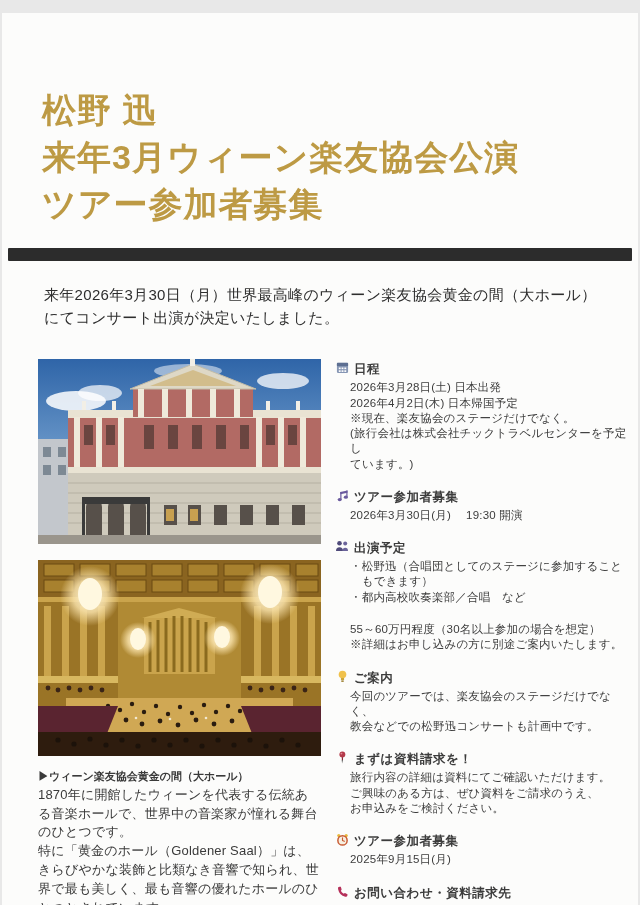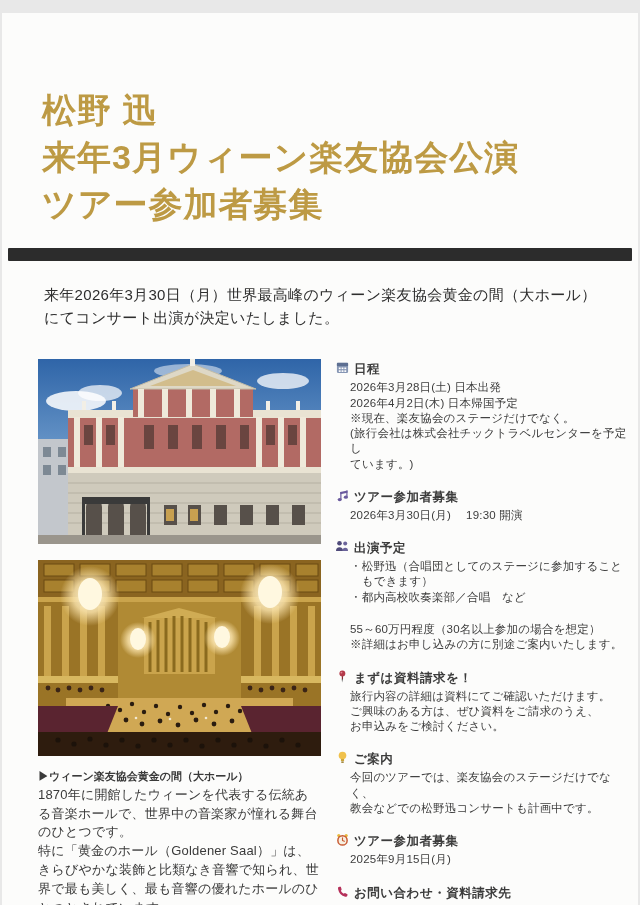--- a/index.html
+++ b/index.html
@@ -370,52 +370,52 @@
       </div>
 
       <div class="section sec-gap-lg">
         <div class="sec-body">55～60万円程度（30名以上参加の場合を想定）
 ※詳細はお申し込みの方に別途ご案内いたします。</div>
       </div>
 
       <div class="section sec-gap-lg">
         <div class="sec-head">
           <span class="icon">
+            <svg width="11" height="13" viewBox="0 0 11 14">
+                <circle cx="5.5" cy="4.8" r="4.1" fill="#f0c14b"></circle>
+                <rect x="3.8" y="8.6" width="3.4" height="2.2" fill="#caa43a"></rect>
+                <rect x="4.2" y="11.2" width="2.6" height="1.6" fill="#9a7d2c"></rect>
+              </svg>
+          </span>
+          <span class="sec-title">ご案内</span>
+        </div>
+        <div class="sec-body">今回のツアーでは、楽友協会のステージだけでなく、
+教会などでの松野迅コンサートも計画中です。</div>
+      </div>
+
+      <div class="section sec-gap-lg">
+        <div class="sec-head">
+          <span class="icon">
             <svg width="12" height="13" viewBox="0 0 12 14">
                 <circle cx="6.4" cy="3.8" r="3.2" fill="#b43a4a"></circle>
                 <circle cx="5.4" cy="2.8" r="1" fill="#e08a96"></circle>
                 <rect x="5.8" y="6.6" width="1.3" height="3.2" fill="#8a2a36"></rect>
                 <polygon points="5.7,9.6 7,9.6 6.1,13.4" fill="#555555"></polygon>
               </svg>
           </span>
           <span class="sec-title">まずは資料請求を！</span>
         </div>
         <div class="sec-body">旅行内容の詳細は資料にてご確認いただけます。
 ご興味のある方は、ぜひ資料をご請求のうえ、
 お申込みをご検討ください。</div>
       </div>
 
       <div class="section sec-gap-lg">
         <div class="sec-head">
           <span class="icon">
-            <svg width="11" height="13" viewBox="0 0 11 14">
-                <circle cx="5.5" cy="4.8" r="4.1" fill="#f0c14b"></circle>
-                <rect x="3.8" y="8.6" width="3.4" height="2.2" fill="#caa43a"></rect>
-                <rect x="4.2" y="11.2" width="2.6" height="1.6" fill="#9a7d2c"></rect>
-              </svg>
-          </span>
-          <span class="sec-title">ご案内</span>
-        </div>
-        <div class="sec-body">今回のツアーでは、楽友協会のステージだけでなく、
-教会などでの松野迅コンサートも計画中です。</div>
-      </div>
-
-      <div class="section sec-gap-lg">
-        <div class="sec-head">
-          <span class="icon">
             <svg width="13" height="13" viewBox="0 0 14 14">
                 <circle cx="3" cy="2.8" r="1.7" fill="#e8b93c"></circle>
                 <circle cx="11" cy="2.8" r="1.7" fill="#e8b93c"></circle>
                 <circle cx="7" cy="8" r="5" fill="#f7efe0" stroke="#c85a32" stroke-width="1.6"></circle>
                 <path d="M7 8 L7 5.2 M7 8 L9 9" stroke="#c85a32" stroke-width="1.2" stroke-linecap="round" fill="none"></path>
               </svg>
           </span>
           <span class="sec-title">ツアー参加者募集</span>
         </div>
         <div class="sec-body">2025年9月15日(月)</div>

